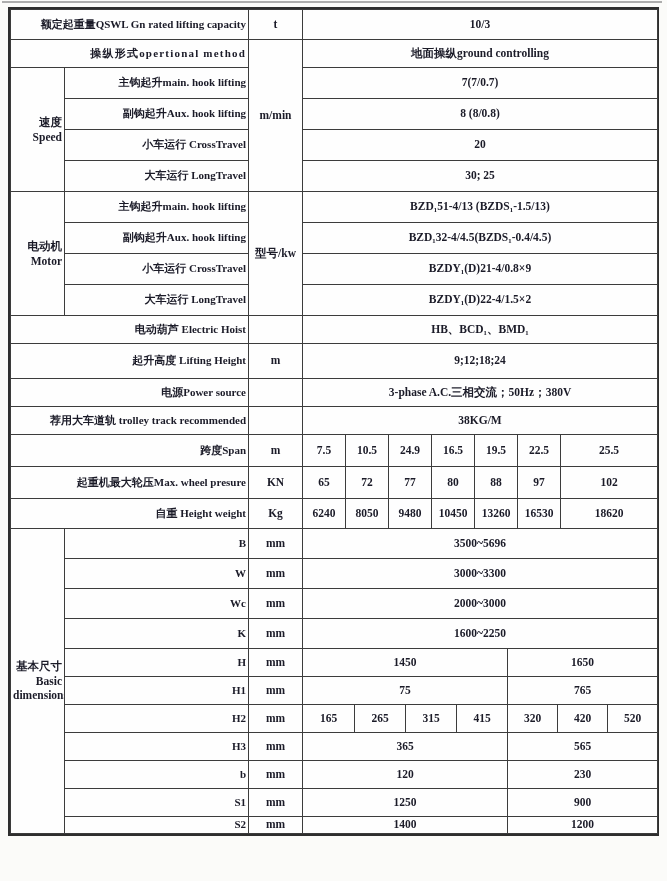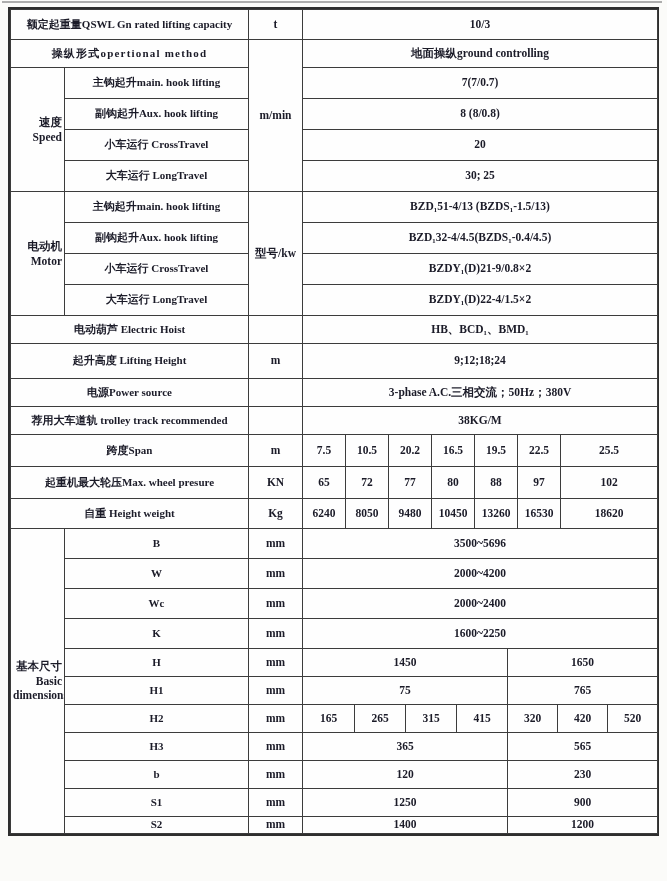--- a/index.html
+++ b/index.html
@@ -14,21 +14,21 @@
   .spec{
     position:absolute;left:8px;top:7px;width:651px;box-sizing:border-box;
     border:2px solid #2e2e2e;background:#fefefe;
   }
   table{border-collapse:collapse;table-layout:fixed;width:647px;}
   table+table{margin-top:-1px;}
   td{
     border:1px solid #3c3c3c;text-align:center;vertical-align:middle;
     font-size:11.5px;line-height:1.2;padding:0 2px;overflow:hidden;
   }
-  .lbl{font-size:11px;}
+  .lbl{font-size:11px;text-align:right;}
   .group{white-space:pre-line;font-size:11.5px;line-height:1.3;text-align:right;}
   .spaced{letter-spacing:1.2px;}
   tr.h26{height:17px} tr.h28{height:28px} tr.h30{height:30px} tr.h31{height:31px}
   tr.h32{height:32px} tr.h35{height:35px}
 </style>
 </head>
 <body>
 
 <div class="page">
   <div class="scan-top"></div>
@@ -99,21 +99,21 @@
         <td class="lbl">主钩起升main. hook lifting</td>
         <td rowspan="4">型号/kw</td>
         <td>BZD₁51-4/13 (BZDS₁-1.5/13)</td>
       </tr>
       <tr class="h31">
         <td class="lbl">副钩起升Aux. hook lifting</td>
         <td>BZD₁32-4/4.5(BZDS₁-0.4/4.5)</td>
       </tr>
       <tr class="h31">
         <td class="lbl">小车运行 CrossTravel</td>
-        <td>BZDY₁(D)21-9/0.8×2</td>
+        <td>BZDY₁(D)21-4/0.8×9</td>
       </tr>
       <tr class="h31">
         <td class="lbl">大车运行 LongTravel</td>
         <td>BZDY₁(D)22-4/1.5×2</td>
       </tr>
     </tbody>
       </table>
 
     <table>
       <colgroup>
@@ -156,21 +156,21 @@
           <col style="width:43px">
           <col style="width:43px">
           <col style="width:97px">
       </colgroup>
       <tbody>
           <tr class="h32">
         <td class="lbl">跨度Span</td>
         <td>m</td>
         <td>7.5</td>
         <td>10.5</td>
-        <td>20.2</td>
+        <td>24.9</td>
         <td>16.5</td>
         <td>19.5</td>
         <td>22.5</td>
         <td>25.5</td>
       </tr>
       <tr class="h32">
         <td class="lbl">起重机最大轮压Max. wheel presure</td>
         <td>KN</td>
         <td>65</td>
         <td>72</td>
@@ -212,26 +212,26 @@
         <td class="group" rowspan="11">基本尺寸
 Basic
 dimensions</td>
         <td class="lbl">B</td>
         <td>mm</td>
         <td colspan="7">3500~5696</td>
       </tr>
       <tr class="h30">
         <td class="lbl">W</td>
         <td>mm</td>
-        <td colspan="7">2000~4200</td>
+        <td colspan="7">3000~3300</td>
       </tr>
       <tr class="h30">
         <td class="lbl">Wc</td>
         <td>mm</td>
-        <td colspan="7">2000~2400</td>
+        <td colspan="7">2000~3000</td>
       </tr>
       <tr class="h30">
         <td class="lbl">K</td>
         <td>mm</td>
         <td colspan="7">1600~2250</td>
       </tr>
       <tr class="h28">
         <td class="lbl">H</td>
         <td>mm</td>
         <td colspan="4">1450</td>

